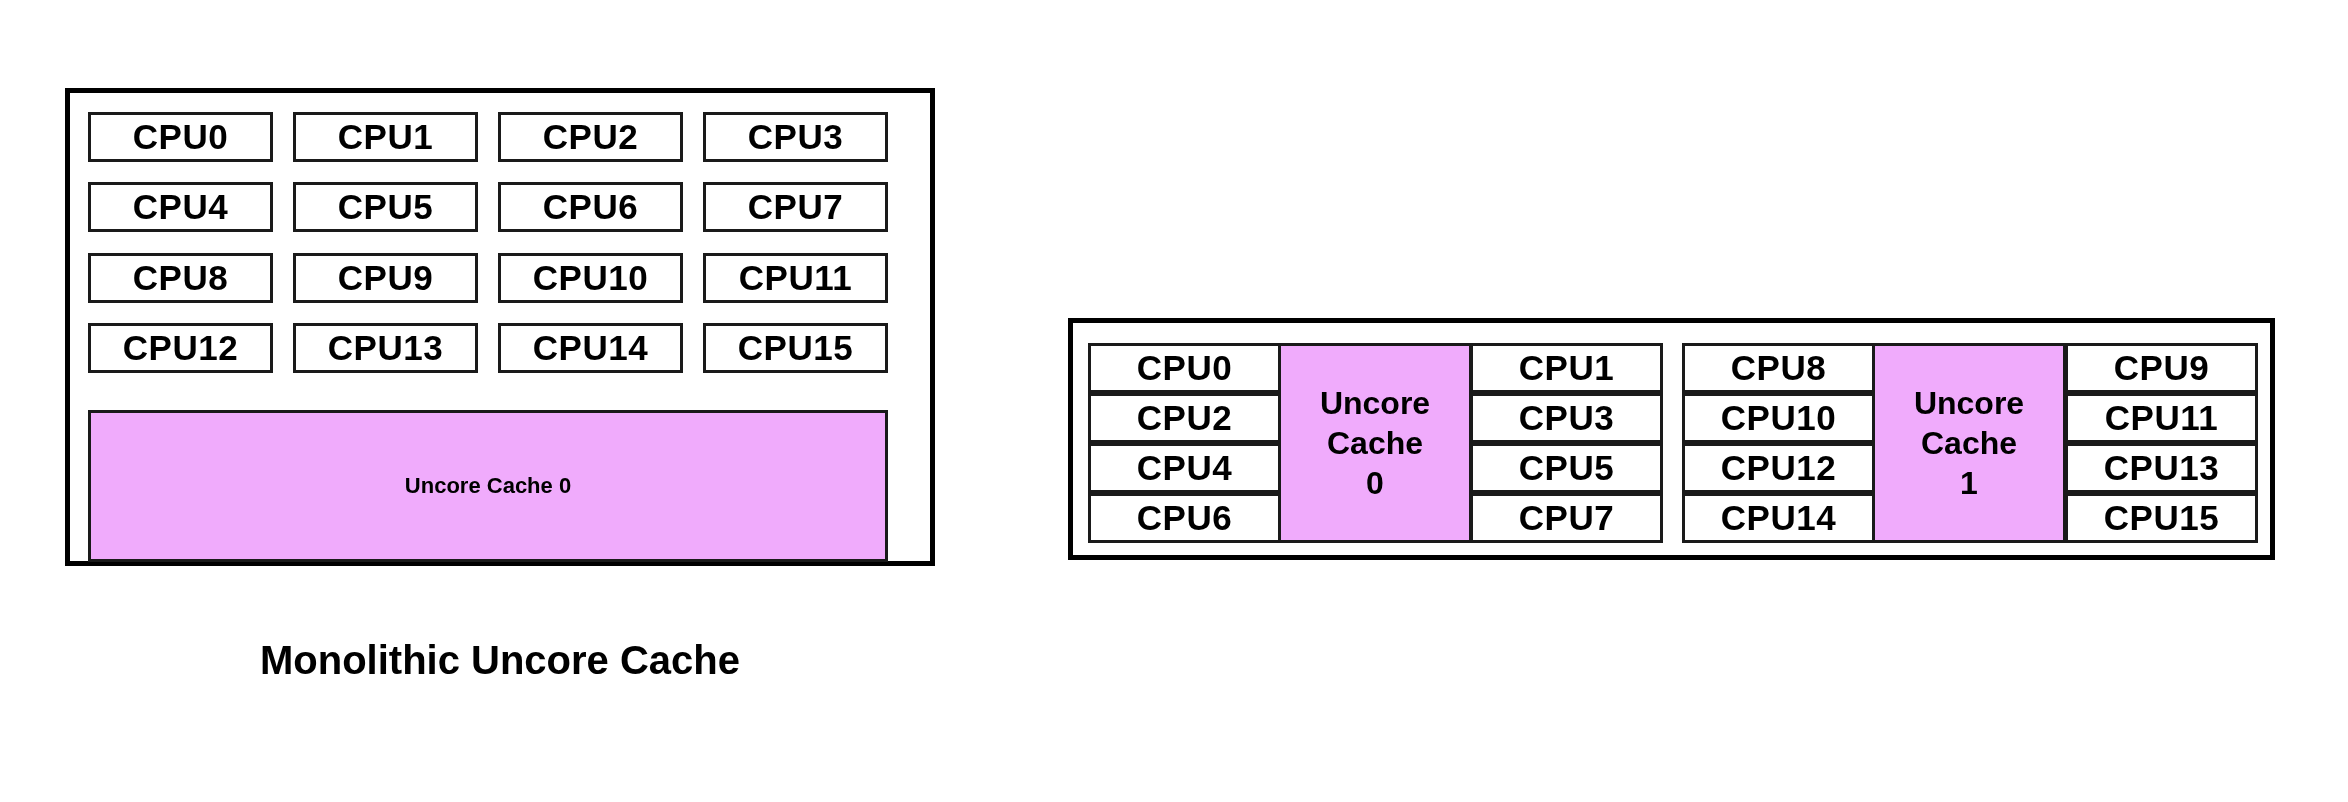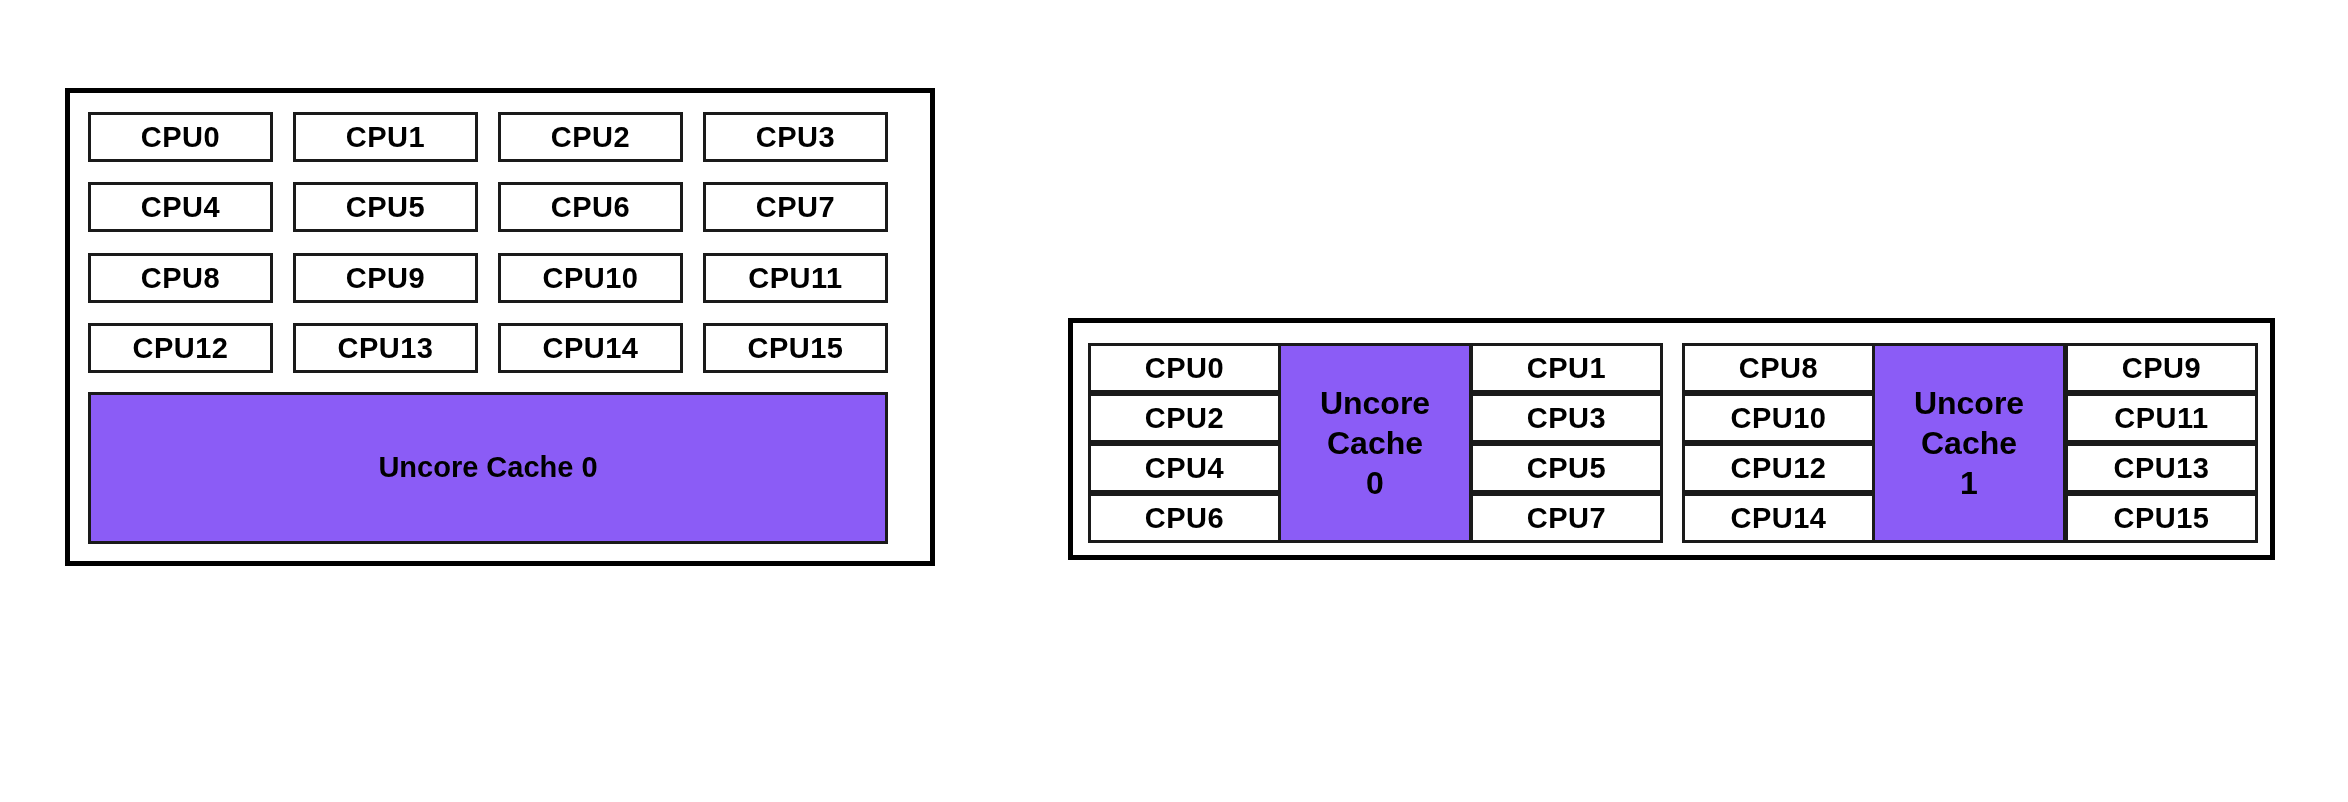--- a/index.html
+++ b/index.html
@@ -32,30 +32,30 @@
 
   .cpu-box {
     position: absolute;
     box-sizing: border-box;
     border: 3px solid #1a1a1a;
     background: #ffffff;
     display: flex;
     align-items: center;
     justify-content: center;
     font-weight: bold;
-    font-size: 29px;
+    font-size: 35px;
     color: #000000;
     letter-spacing: 0.5px;
   }
 
   .cache-box {
     position: absolute;
     box-sizing: border-box;
     border: 3px solid #1a1a1a;
-    background: #8b5cf6;
+    background: #f0abfc;
     display: flex;
     align-items: center;
     justify-content: center;
     font-weight: bold;
     font-size: 33px;
     color: #000000;
     text-align: center;
     line-height: 1.22;
   }
 
@@ -92,24 +92,24 @@
   .mono-cpu-grid .cpu-box[data-col="1"] { left: 205px; }
   .mono-cpu-grid .cpu-box[data-col="2"] { left: 410px; }
   .mono-cpu-grid .cpu-box[data-col="3"] { left: 615px; }
   .mono-cpu-grid .cpu-box[data-row="0"] { top: 0px; }
   .mono-cpu-grid .cpu-box[data-row="1"] { top: 70px; }
   .mono-cpu-grid .cpu-box[data-row="2"] { top: 141px; }
   .mono-cpu-grid .cpu-box[data-row="3"] { top: 211px; }
 
   #mono-cache {
     left: 88px;
-    top: 392px;
+    top: 410px;
     width: 800px;
     height: 152px;
-    font-size: 29px;
+    font-size: 22px;
   }
 
   #mono-caption {
     left: 65px;
     top: 638px;
     width: 870px;
   }
 
   
   #split-frame {
@@ -189,20 +189,21 @@
     <div class="cpu-box" data-row="2" data-col="3">CPU11</div>
 
     <div class="cpu-box" data-row="3" data-col="0">CPU12</div>
     <div class="cpu-box" data-row="3" data-col="1">CPU13</div>
     <div class="cpu-box" data-row="3" data-col="2">CPU14</div>
     <div class="cpu-box" data-row="3" data-col="3">CPU15</div>
   </div>
 
   <div class="cache-box" id="mono-cache">Uncore Cache 0</div>
 
+  <div class="caption" id="mono-caption">Monolithic Uncore Cache</div>
 
   <div class="outer-frame" id="split-frame"></div>
 
   <div class="split-group" id="split-group-0">
     <div class="cpu-col left-col">
       <div class="cpu-box" data-row="0">CPU0</div>
       <div class="cpu-box" data-row="1">CPU2</div>
       <div class="cpu-box" data-row="2">CPU4</div>
       <div class="cpu-box" data-row="3">CPU6</div>
     </div>

